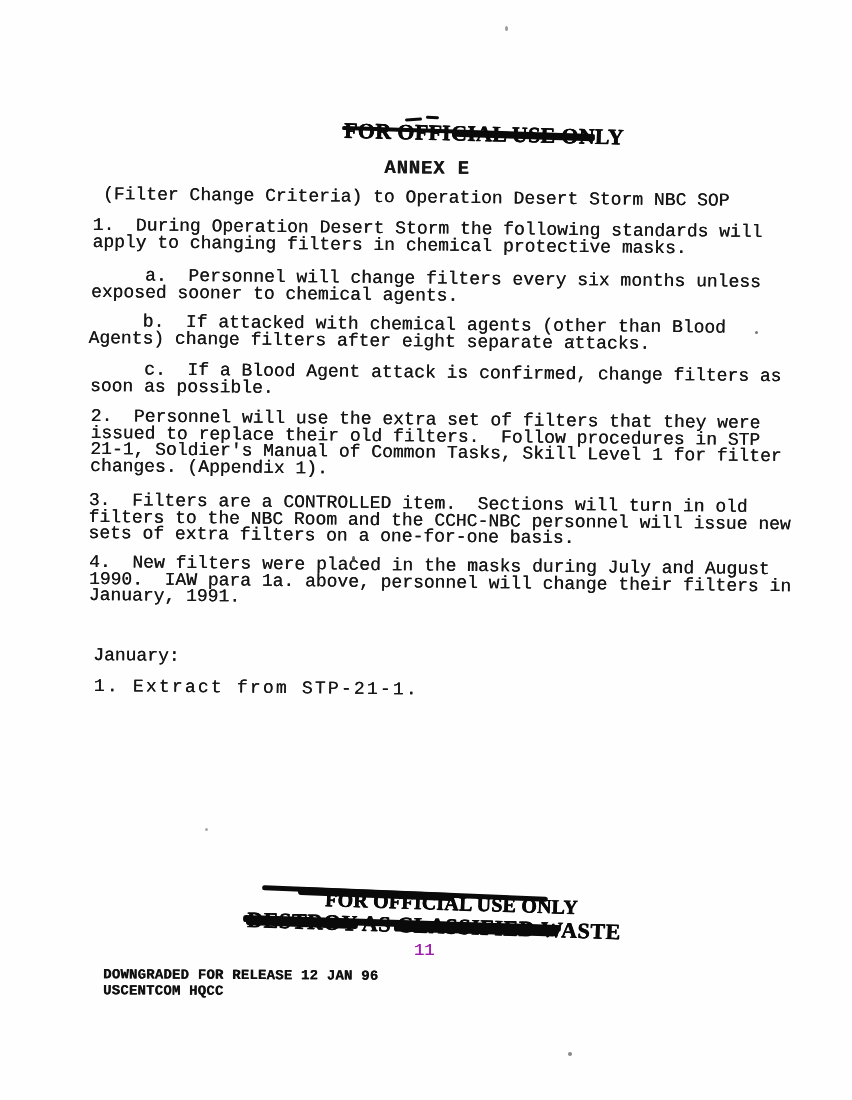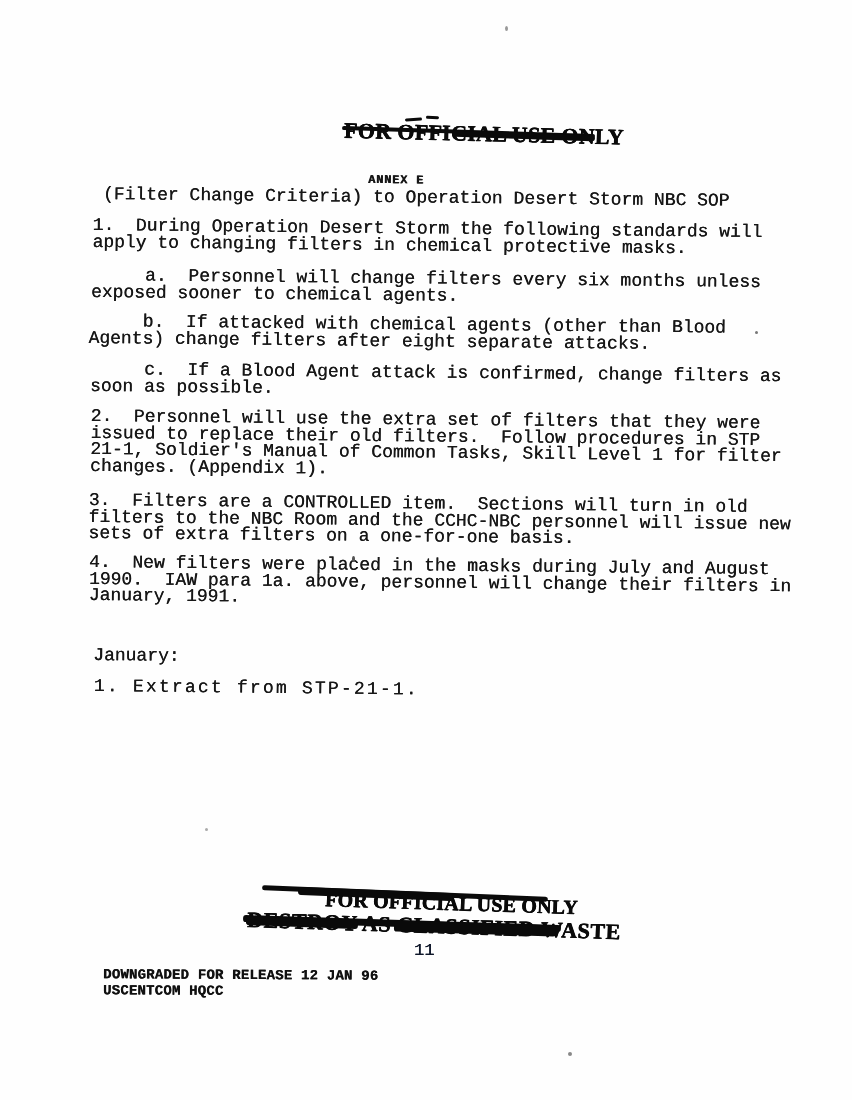--- a/index.html
+++ b/index.html
@@ -13,24 +13,23 @@
     position:absolute; left:94px; top:0; width:720px; height:1100px;
     transform:rotate(0.6deg); transform-origin:0 0;
     font-family:"Liberation Mono","DejaVu Sans Mono",monospace;
     font-size:18px; line-height:16.5px; color:#171717;
   }
   .para {
     position:absolute; white-space:pre;
     text-shadow:0.3px 0 0 currentColor;
   }
   .annex-title {
-    position:absolute; left:276px; top:157px; white-space:pre;
-    font-weight:bold; font-size:12px; letter-spacing:0.8px;
+    position:absolute; left:292px; top:157px; white-space:pre;
+    font-weight:bold; font-size:19px; letter-spacing:0.8px;
     text-shadow:0.4px 0 0 currentColor;
-    margin-top:12px;
   }
   .subject        { left:11px; top:186px; }
   .p1             { left:1px;  top:217px; }
   .p1a            { left:0px;  top:267px; }
   .p1b            { left:-2px; top:313px; }
   .p1c            { left:0px;  top:361px; }
   .p2             { left:1px;  top:408px; }
   .p3             { left:0px;  top:492px; }
   .p4             { left:1px;  top:554px; }
   .appendix-label { left:6px;  top:647px; }
@@ -43,21 +42,21 @@
     font-weight:bold; color:#0a0a0a;
     text-shadow:0.5px 0 0 currentColor, 0 0.4px 0 currentColor;
   }
   .header-stamp  { left:344px; top:121px; font-size:22px; letter-spacing:0.3px; transform:rotate(1.4deg); }
   .footer-fouo   { left:325px; top:892px; font-size:20px; letter-spacing:0.2px; transform:rotate(1.8deg); }
   .footer-destroy{ left:247px; top:913px; font-size:22px; letter-spacing:0.6px; transform:rotate(1.9deg); }
 
   .page-number {
     position:absolute; left:414px; top:941px;
     font-family:"Liberation Mono","DejaVu Sans Mono",monospace;
-    font-size:17px; color:#0f172a; text-shadow:0.3px 0 0 currentColor;
+    font-size:17px; color:#a21caf; text-shadow:0.3px 0 0 currentColor;
   }
   .downgrade-stamp {
     position:absolute; left:103px; top:968px; white-space:pre;
     font-family:"Liberation Mono","DejaVu Sans Mono",monospace;
     font-weight:bold; font-size:14px; line-height:15.5px; letter-spacing:0.2px;
     color:#111; transform:rotate(0.3deg);
     text-shadow:0.4px 0 0 currentColor;
   }
 
   

